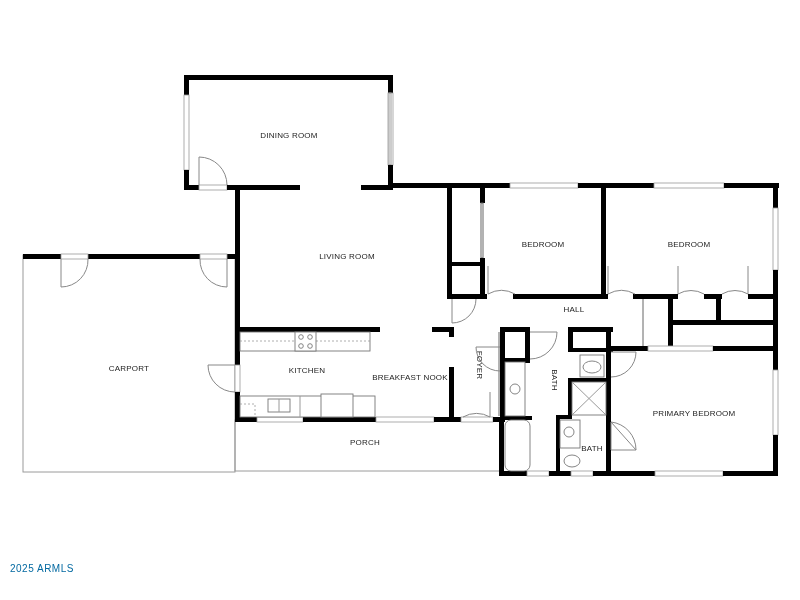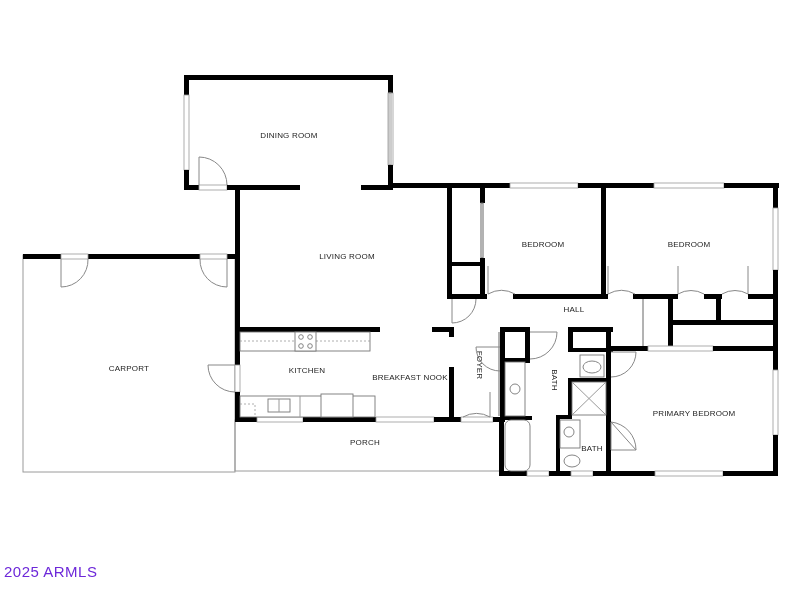--- a/index.html
+++ b/index.html
@@ -6,21 +6,21 @@
   body { width:800px; height:600px; position:relative; overflow:hidden; font-family:"Liberation Sans", sans-serif; }
   svg { position:absolute; left:0; top:0; }
   .wall { fill:#000; }
   .thin { stroke:#9a9a9a; stroke-width:1; fill:none; }
   .thin-dark { stroke:#666; stroke-width:1; fill:none; }
   .win { fill:#fff; stroke:#999; stroke-width:0.8; }
   .door { stroke:#888; stroke-width:1; fill:none; }
   .fix { stroke:#777; stroke-width:0.9; fill:#fff; }
   .dash { stroke:#999; stroke-width:0.8; stroke-dasharray:2,2; fill:none; }
   .lbl { font-family:"Liberation Sans", sans-serif; font-size:8px; fill:#222; letter-spacing:0.2px; }
-  .copy { position:absolute; left:4px; top:563px; font-family:"Liberation Sans", sans-serif; font-size:15px; color:#6d28d9; letter-spacing:0.5px; }
+  .copy { position:absolute; left:10px; top:563px; font-family:"Liberation Sans", sans-serif; font-size:10px; color:#0369a1; letter-spacing:0.5px; }
 </style>
 </head>
 <body>
 
 <svg width="800" height="600" viewBox="0 0 800 600" xmlns="http://www.w3.org/2000/svg">
 
   <g>
     <rect class="thin" x="23" y="255" width="212" height="217"></rect>
     <rect class="wall" x="23" y="254" width="38" height="5"></rect>
     <rect class="wall" x="88" y="254" width="112" height="5"></rect>

